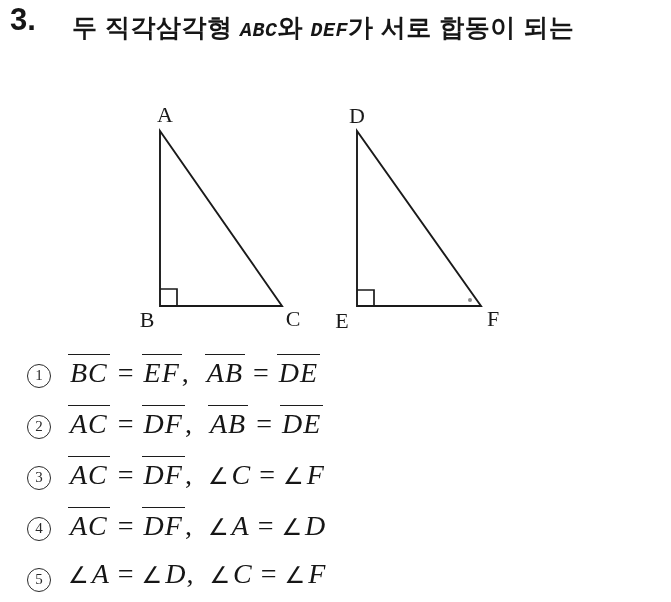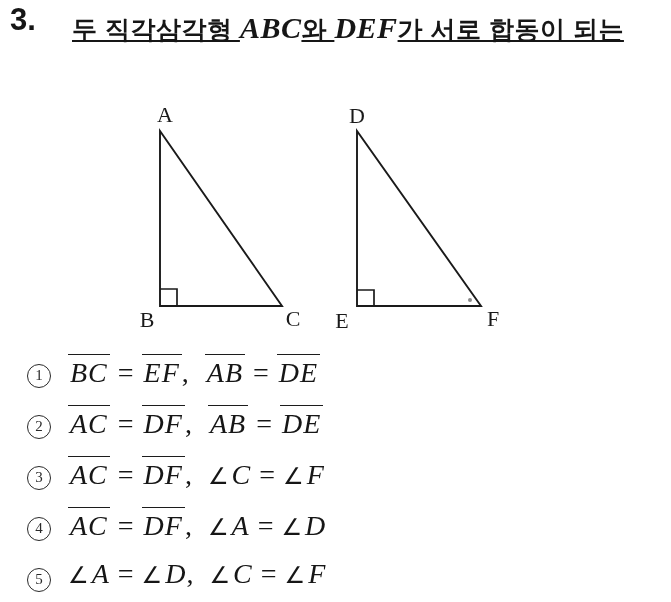--- a/index.html
+++ b/index.html
@@ -10,26 +10,25 @@
   
   .qnum {
     position:absolute; left:10px; top:2px;
     font-family:"Liberation Sans", sans-serif; font-weight:700; font-size:31px;
   }
   .qline1 { position:absolute; left:72px; top:11px; white-space:nowrap; }
   .qline2 { position:absolute; left:45px; top:54px; white-space:nowrap; }
   .kr {
     font-family:"Liberation Sans", sans-serif; font-weight:700; font-size:25px;
     letter-spacing:0.5px;
-    text-decoration:underline;
   }
   .kr-u { text-decoration:underline; text-underline-offset:5px; text-decoration-thickness:2px; }
   .math-it {
-    font-family:Liberation Serif, serif; font-style:italic; font-weight:600;
-    font-size:30px; letter-spacing:0.5px;margin-top:23px;
+    font-family:Liberation Mono, monospace; font-style:italic; font-weight:600;
+    font-size:20px; letter-spacing:0.5px;margin-top:23px;
   }
   
   .fig { position:absolute; left:0; top:95px; width:560px; height:250px; }
   .fig svg { display:block; }
   .fig text {
     font-family:"Liberation Serif", serif; font-size:22px; fill:#1a1a1a;
   }
   
   .choices { position:absolute; left:27px; top:354px; }
   .choice-row {

